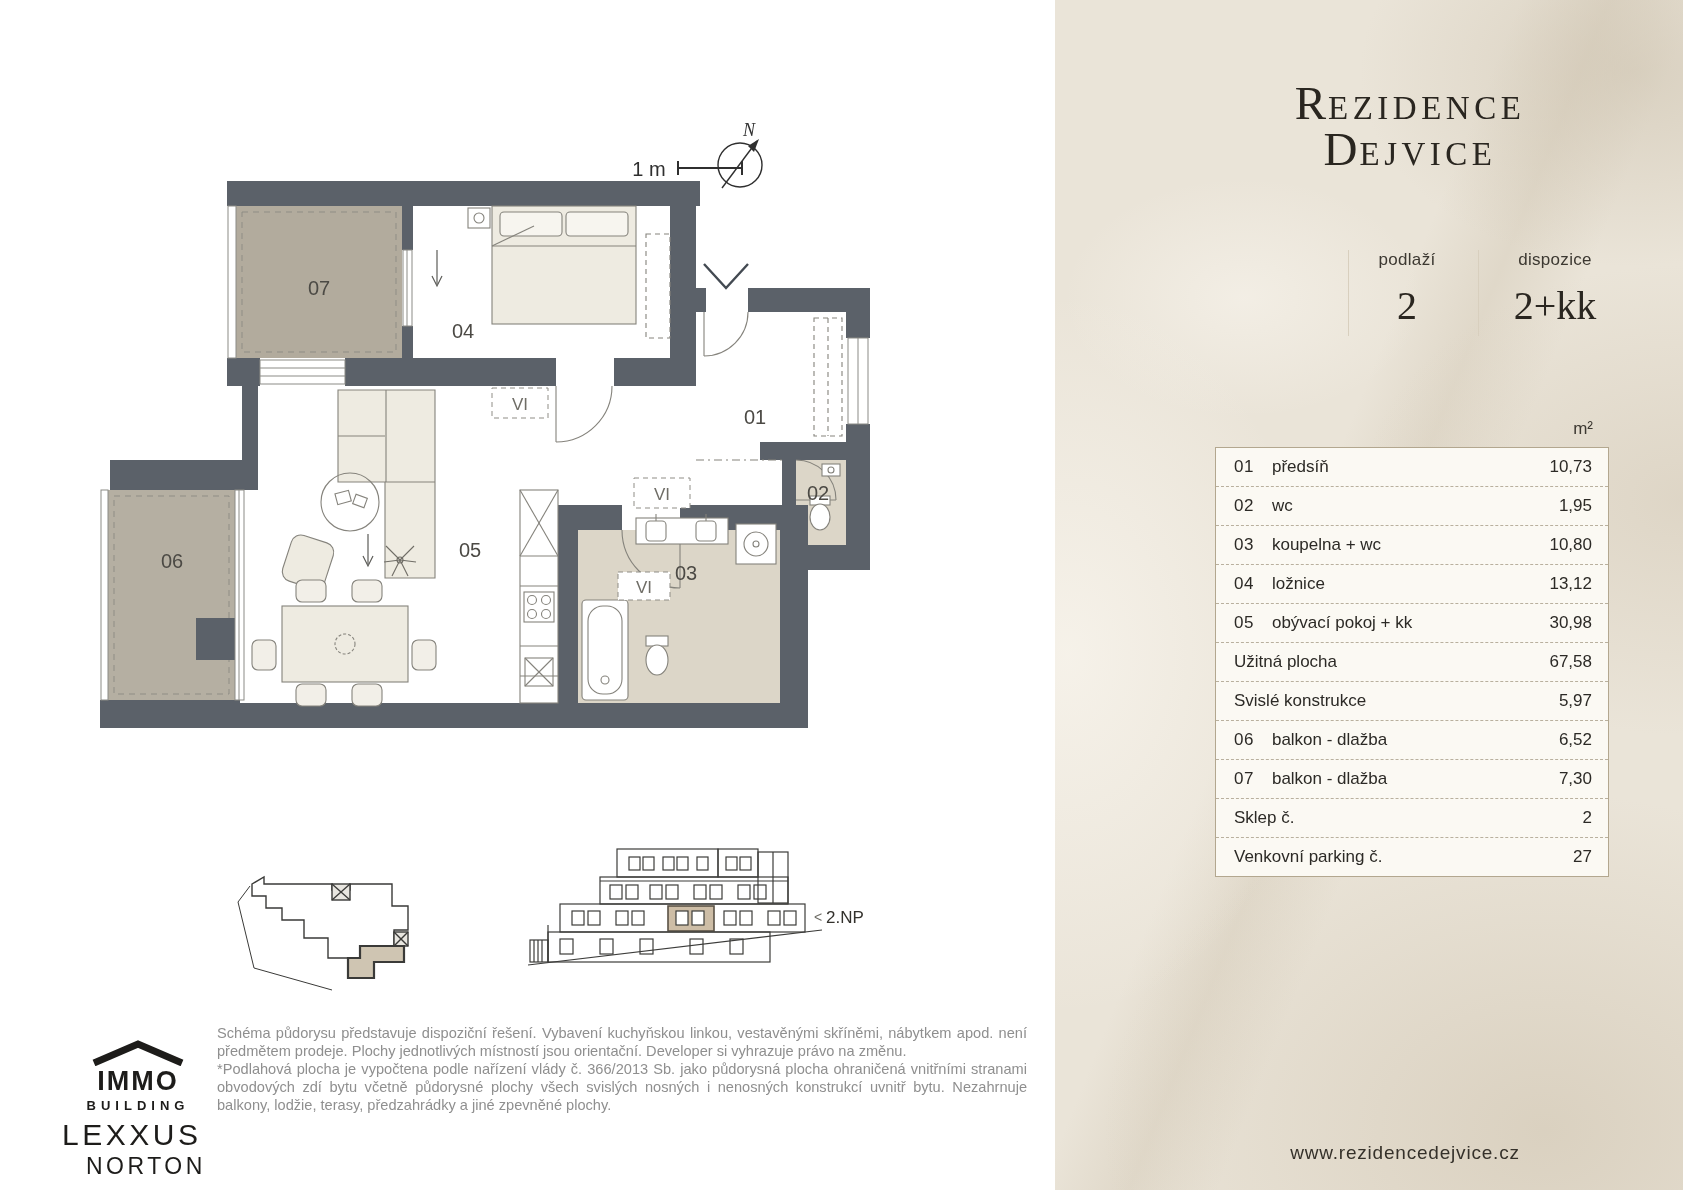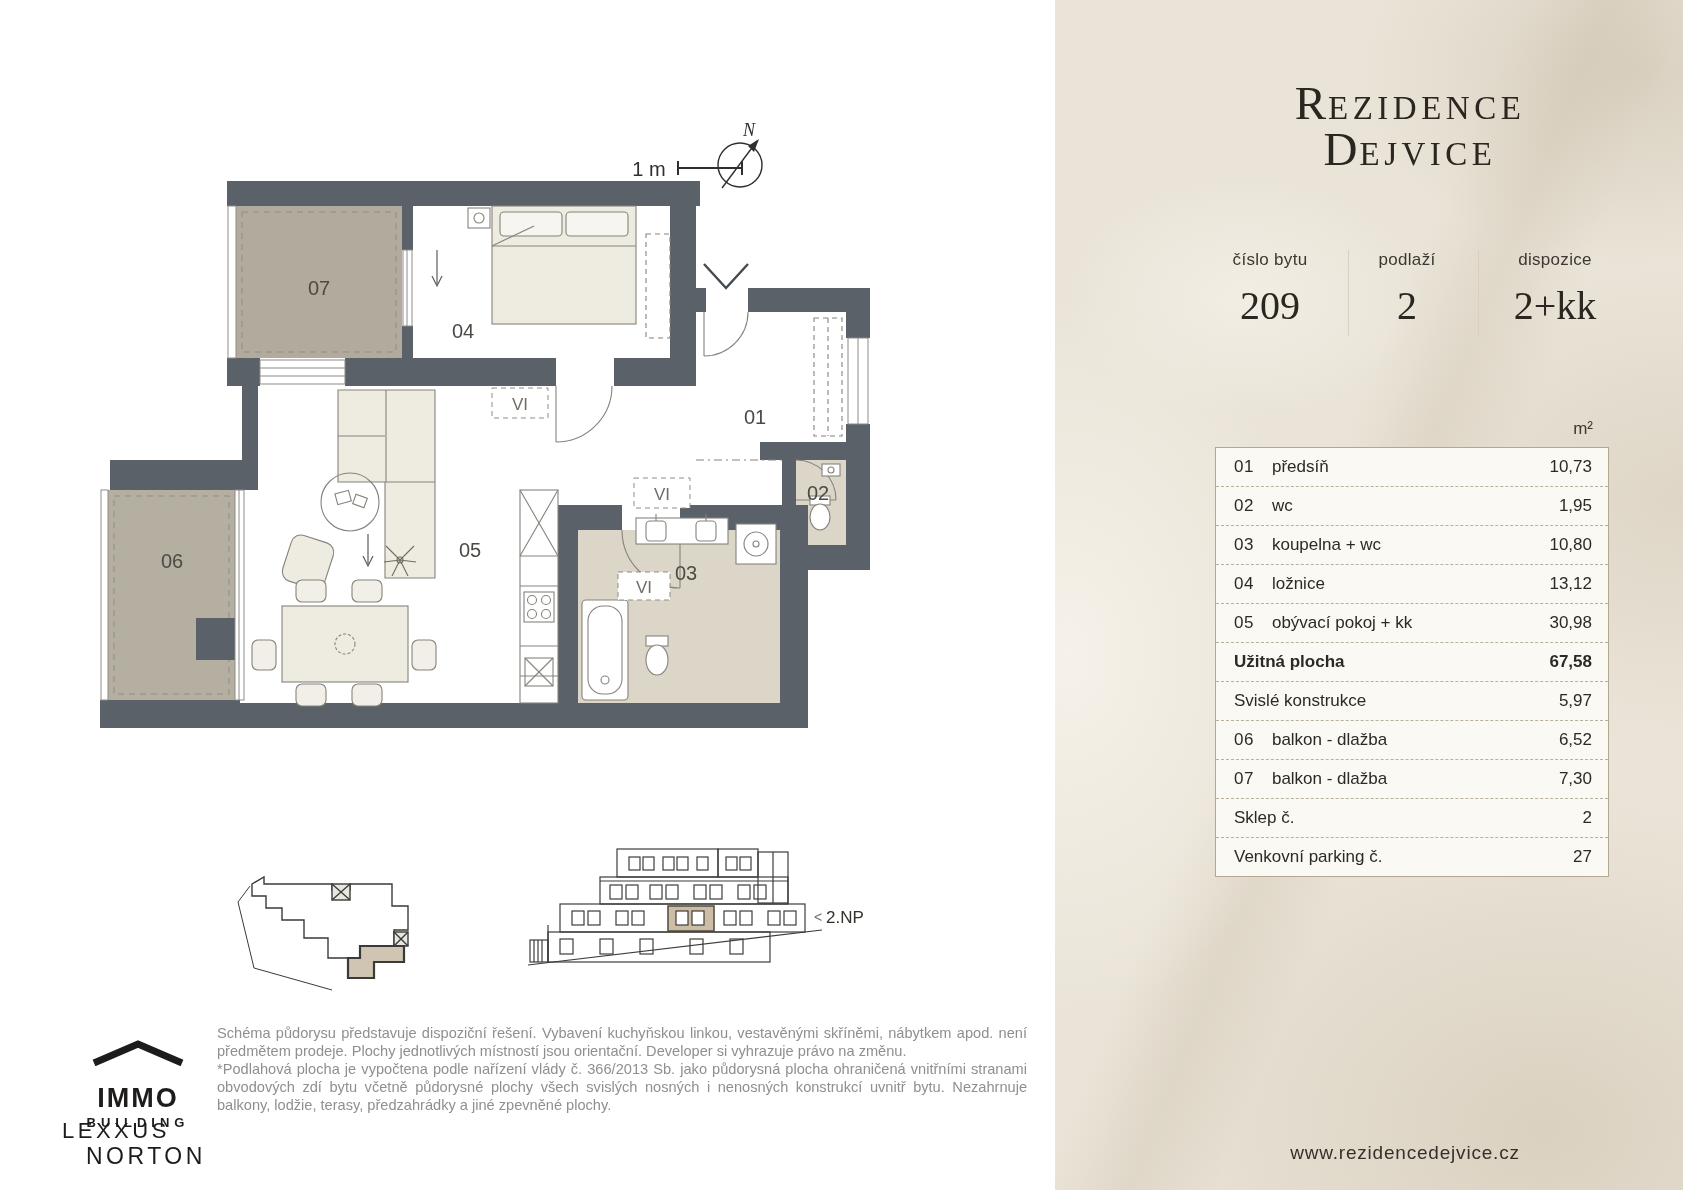--- a/index.html
+++ b/index.html
@@ -23,37 +23,37 @@
   .info-col{position:absolute;top:250px;width:170px;text-align:center;}
   .info-label{font-size:17px;color:#3c3831;letter-spacing:.3px;}
   .info-value{font-family:"Liberation Serif",serif;font-size:40px;color:#2a2620;margin-top:12px;}
   .info-sep{position:absolute;top:250px;height:86px;width:1px;background:#d8cfbe;}
   .m2{position:absolute;top:419px;right:90px;font-size:17px;color:#3c3831;}
   .area-table{position:absolute;left:160px;top:447px;width:394px;height:430px;box-sizing:border-box;
     background:#fbf9f3;border:1px solid #b3a78f;display:flex;flex-direction:column;}
   .trow{flex:1;display:flex;align-items:center;padding:0 16px 0 18px;
     border-bottom:1px dashed #b9b09e;font-size:17px;color:#2c2a26;}
   .trow:last-child{border-bottom:none;align-items:center;}
-  .trow.bold{font-weight:700;text-align:center;}
+  .trow.bold{font-weight:400;text-align:center;}
   .tnum{margin-right:18px;letter-spacing:.5px;}
   .tnum:empty{display:none;}
   .tval{margin-left:auto;}
   .url{position:absolute;left:50px;top:1142px;width:600px;text-align:center;
     font-size:19px;letter-spacing:.8px;color:#35312a;}
   
   .plan-svg{position:absolute;left:0;top:0;}
   .disclaimer{position:absolute;left:217px;top:1024px;width:810px;font-size:14.6px;
     line-height:1.24;color:#8f8f8f;text-align:justify;}
   .disclaimer p{margin:0;}
   .immo{position:absolute;left:86px;top:1040px;width:104px;text-align:center;color:#1d1c1a;}
   .immo svg{display:block;margin:0 auto;}
-  .immo-name{font-size:27px;font-weight:800;letter-spacing:2px;line-height:1;margin-top:19px;}
+  .immo-name{font-size:27px;font-weight:800;letter-spacing:2px;line-height:1;margin-top:2px;}
   .immo-sub{font-size:13px;font-weight:700;letter-spacing:5px;margin-top:3px;}
   .lexxus{position:absolute;left:62px;top:1118px;color:#1d1c1a;}
-  .lx1{font-size:22px;letter-spacing:3.5px;line-height:1.15;}
+  .lx1{font-size:30px;letter-spacing:3.5px;line-height:1.15;}
   .lx2{font-size:23px;letter-spacing:3.5px;line-height:1.15;margin-left:24px;
     border-bottom:0;}
 </style>
 </head>
 <body>
 
 <div class="page">
 
   <svg class="plan-svg" width="1055" height="1190" viewBox="0 0 1055 1190">
 
@@ -336,24 +336,20 @@
 
   <div class="panel">
 
     <div class="title-line tl2">
       <span class="t-big">D</span><span class="t-small">EJVICE</span>
     </div>
     <div class="title-line tl1">
       <span class="t-big">R</span><span class="t-small">EZIDENCE</span>
     </div>
 
-    <div class="info-col" style="left:130px">
-      <div class="info-label">číslo bytu</div>
-      <div class="info-value">209</div>
-    </div>
     <div class="info-sep" style="left:293px"></div>
     <div class="info-col" style="left:267px">
       <div class="info-label">podlaží</div>
       <div class="info-value">2</div>
     </div>
     <div class="info-sep" style="left:423px"></div>
     <div class="info-col" style="left:415px">
       <div class="info-label">dispozice</div>
       <div class="info-value">2+kk</div>
     </div>

